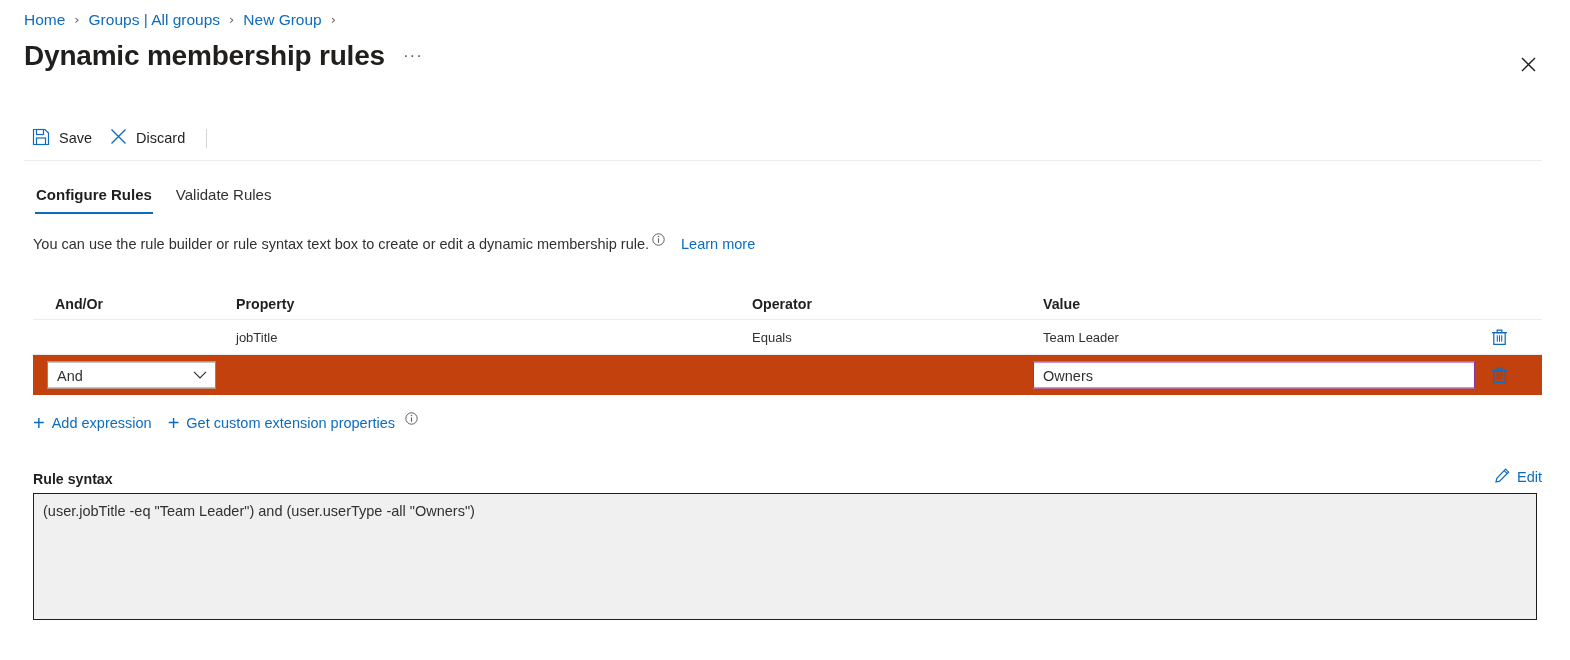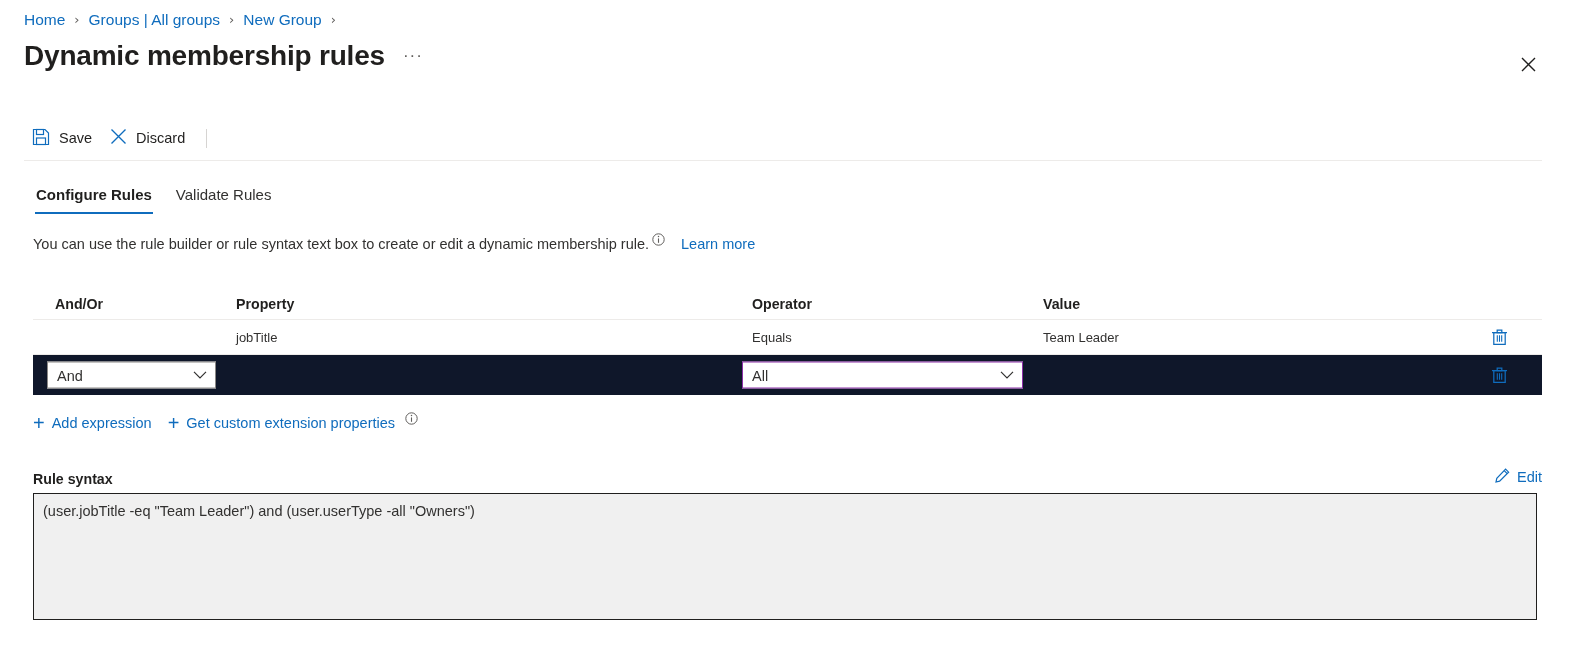--- a/index.html
+++ b/index.html
@@ -91,21 +91,21 @@
   .learn-more {
     color: #0f6cbd; margin-left: 16px; cursor: pointer;
   }
 
   
   .rb { position: absolute; left: 33px; top: 288px; width: 1509px; }
   .rb-row { position: relative; display: block; height: 36px; width: 100%; }
   .rb-head { height: 32px; border-bottom: 1px solid #edebe9; }
   .rb-head .cell { font-weight: 600; font-size: 14.2px; color: #201f1e; }
   .rb-row1 { height: 35px; border-bottom: 1px solid #edebe9; }
-  .rb-row2 { height: 40px; background: #0f172a; }
+  .rb-row2 { height: 40px; background: #c2410c; }
   .cell {
     position: absolute; top: 50%; transform: translateY(-50%);
     font-size: 13px; color: #323130; white-space: nowrap;
   }
   .c-andor { left: 22px; }
   .c-prop  { left: 203px; }
   .c-op    { left: 719px; }
   .c-val   { left: 1010px; }
 
   
@@ -263,29 +263,24 @@
       <div class="ctl sel gray-border w-andor">
         <span>And</span>
         <span class="chev">
           <svg width="14" height="9" viewBox="0 0 14 9">
             <path d="M1 1.3 L7 7.3 L13 1.3" fill="none" stroke="#323130" stroke-width="1.2"></path>
           </svg>
         </span>
       </div>
 
 
-      <div class="ctl sel purple-border w-op">
-        <span>All</span>
-        <span class="chev">
-          <svg width="14" height="9" viewBox="0 0 14 9">
-            <path d="M1 1.3 L7 7.3 L13 1.3" fill="none" stroke="#323130" stroke-width="1.2"></path>
-          </svg>
-        </span>
+
+      <div class="ctl purple-border w-val">
+        <span>Owners</span>
       </div>
-
 
       <span class="trash">
         <svg width="17" height="18" viewBox="0 0 17 18">
           <path d="M2.8 4.6 H14.2 V16.4 H2.8 Z" fill="none" stroke="#0f6cbd" stroke-width="1.25"></path>
           <path d="M1 4.6 H16" stroke="#0f6cbd" stroke-width="1.25"></path>
           <path d="M6.2 2 H10.8 V4.6 H6.2 Z" fill="none" stroke="#0f6cbd" stroke-width="1.25"></path>
           <path d="M6.3 7.2 V13.8 M8.5 7.2 V13.8 M10.7 7.2 V13.8" stroke="#0f6cbd" stroke-width="1.1"></path>
         </svg>
       </span>
     </div>

